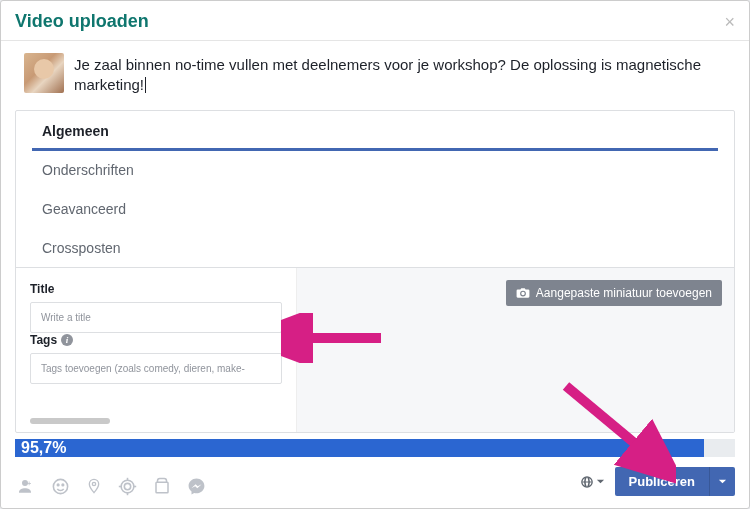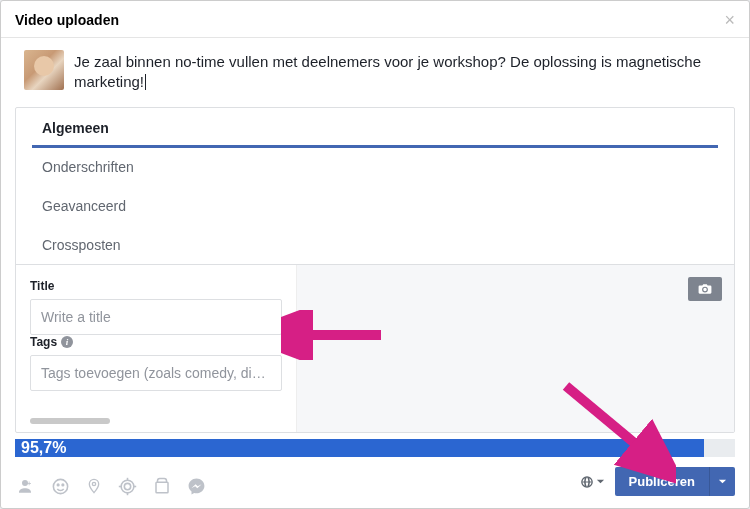--- a/index.html
+++ b/index.html
@@ -22,23 +22,23 @@
     flex-direction: column;
   }
   .modal-header {
     display: flex;
     align-items: center;
     justify-content: space-between;
     padding: 10px 14px 8px 14px;
     border-bottom: 1px solid #e5e5e5;
   }
   .modal-header h2 {
-    font-size: 14px;
+    font-size: 18px;
     font-weight: bold;
-    color: #000000;
+    color: #0f766e;
   }
   .close-x {
     color: #bbb;
     font-size: 18px;
     cursor: pointer;
     line-height: 1;
   }
   .post-area {
     display: flex;
     align-items: flex-start;
@@ -143,21 +143,21 @@
     display:inline-flex;
     align-items:center;
     justify-content:center;
     font-family: Georgia, serif;
   }
   .text-input {
     width: 100%;
     border: 1px solid #dddfe2;
     background:#fff;
     padding: 9px 10px;
-    font-size: 14px;
+    font-size: 10px;
     color:#90949c;
     border-radius:2px;
     text-overflow: ellipsis;
     white-space: nowrap;
     overflow: hidden;
   }
   .left-scroll {
     position:absolute;
     left:14px; bottom:8px;
     width:80px; height:6px;
@@ -317,20 +317,21 @@
         <div class="left-scroll"></div>
       </div>
 
       <div class="right-panel">
         <div class="thumb-btn">
           <span class="camera-icon">
             <svg width="14" height="12" viewBox="0 0 24 20" fill="white">
                 <path d="M9 2l-1.5 2H3a2 2 0 00-2 2v10a2 2 0 002 2h18a2 2 0 002-2V6a2 2 0 00-2-2h-4.5L15 2H9zm3 4a5 5 0 110 10 5 5 0 010-10zm0 2a3 3 0 100 6 3 3 0 000-6z"></path>
               </svg>
           </span>
+          <span>Aangepaste miniatuur toevoegen</span>
         </div>
         <div class="placeholder-text">
         </div>
       </div>
 
       <svg class="arrow" style="left:265px; top:45px;" width="110" height="50">
         <defs>
             <marker id="ah1" markerWidth="10" markerHeight="10" refX="2" refY="3" orient="auto">
               <path d="M0,0 L0,6 L8,3 z" fill="#d61f85"></path>
             </marker>

